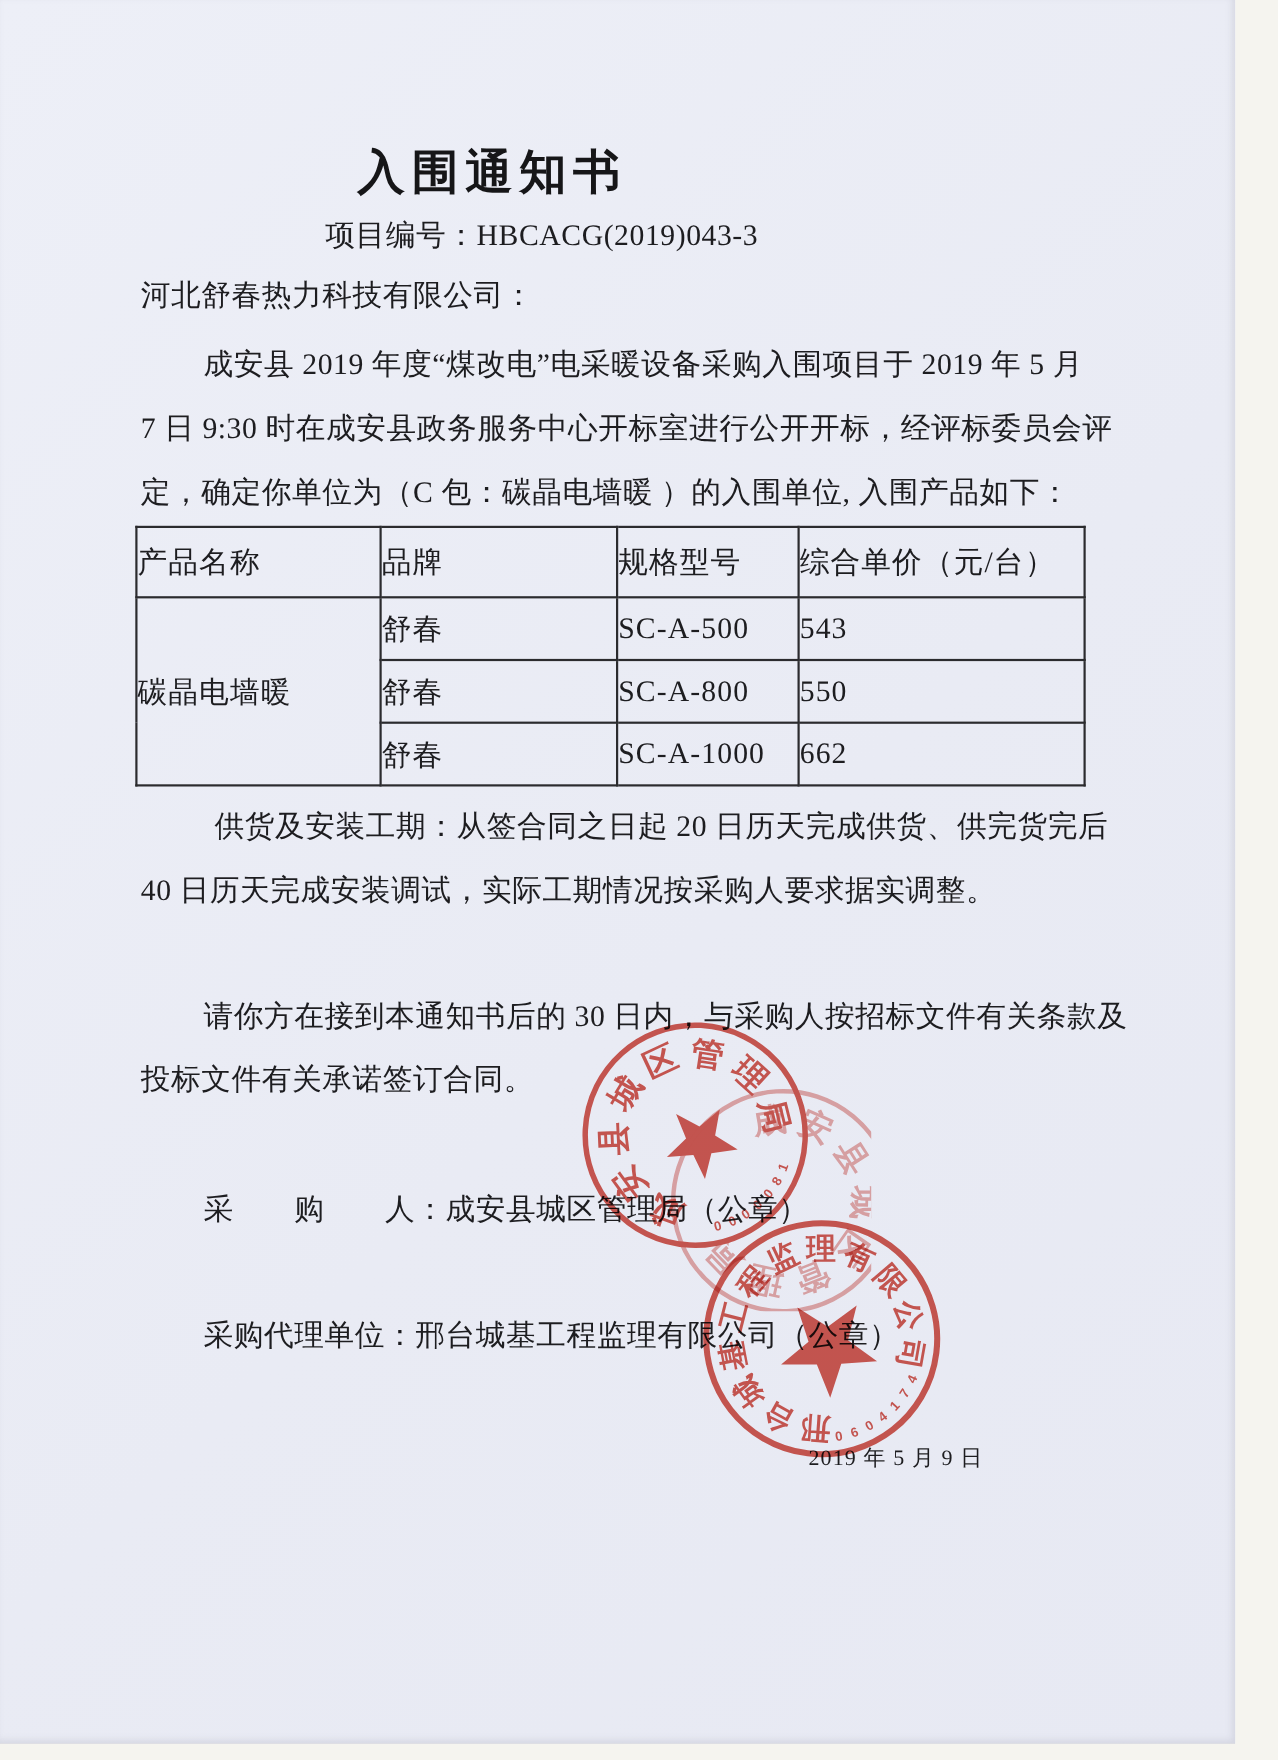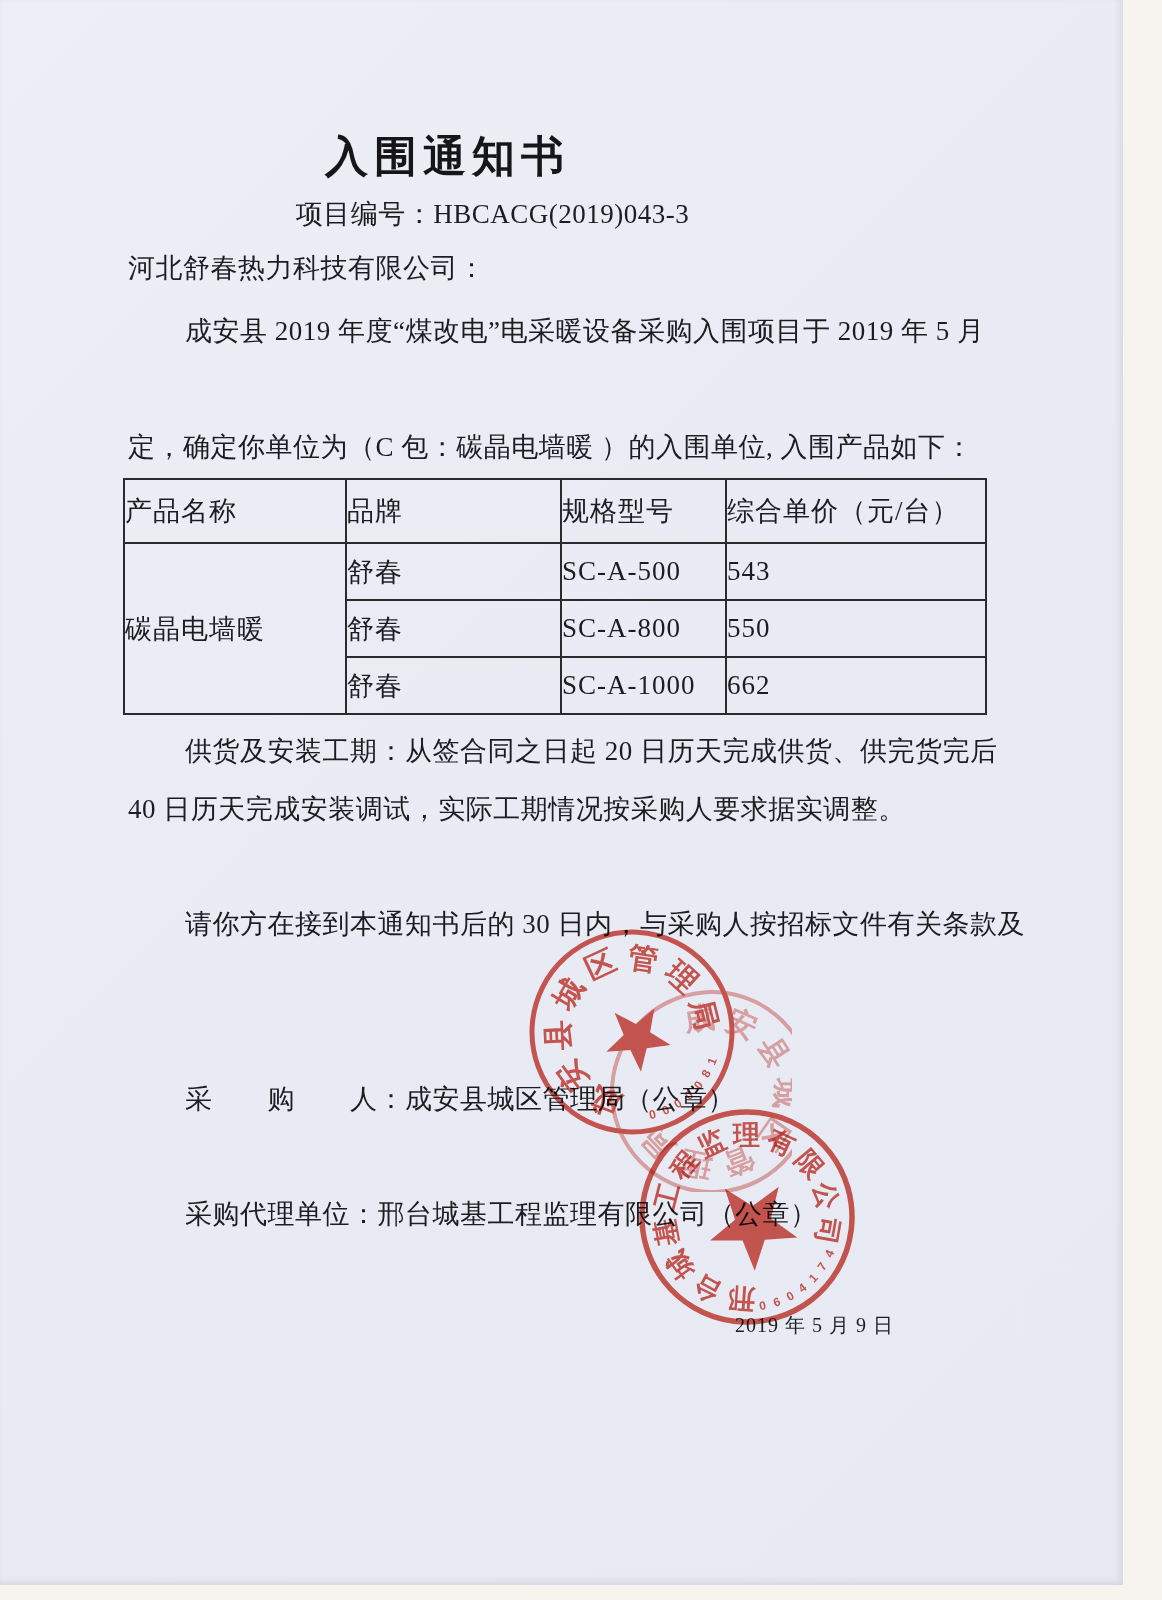--- a/index.html
+++ b/index.html
@@ -49,20 +49,21 @@
 
 <div class="paper">
 
   <div class="doc-title">入围通知书</div>
 
   <div class="project-no">项目编号：HBCACG(2019)043-3</div>
 
   <div class="line" style="left:128px;top:252px;">河北舒春热力科技有限公司：</div>
 
   <div class="line" style="left:185px;top:315px;">成安县 2019 年度“煤改电”电采暖设备采购入围项目于 2019 年 5 月</div>
+  <div class="line" style="left:128px;top:373px;">7 日 9:30 时在成安县政务服务中心开标室进行公开开标，经评标委员会评</div>
   <div class="line" style="left:128px;top:431px;">定，确定你单位为（C 包：碳晶电墙暖 ）的入围单位, 入围产品如下：</div>
 
   <table class="products">
     <colgroup>
         <col class="c1">
         <col class="c2">
         <col class="c3">
         <col class="c4">
       </colgroup>
     <tbody>
@@ -84,25 +85,26 @@
       <td>550</td>
     </tr>
     <tr class="r">
       <td>舒春</td>
       <td>SC-A-1000</td>
       <td>662</td>
     </tr>
   </tbody>
     </table>
 
-  <div class="line" style="left:185px;top:735px;">供货及安装工期：从签合同之日起 20 日历天完成供货、供完货完后</div>
+  <div class="line" style="left:195px;top:735px;">供货及安装工期：从签合同之日起 20 日历天完成供货、供完货完后</div>
   <div class="line" style="left:128px;top:793px;">40 日历天完成安装调试，实际工期情况按采购人要求据实调整。</div>
 
 
   <div class="line" style="left:185px;top:908px;">请你方在接到本通知书后的 30 日内，与采购人按招标文件有关条款及</div>
+  <div class="line" style="left:128px;top:965px;">投标文件有关承诺签订合同。</div>
 
   <div class="line" style="left:185px;top:1198px;">采购代理单位：邢台城基工程监理有限公司（公章）</div>
 
   <div class="line" style="left:185px;top:1083px;">采　　购　　人：成安县城区管理局（公章）</div>
 
   <div class="date-line">2019 年 5 月 9 日</div>
 
   <svg class="seal" style="left:472px;top:872px;" width="320" height="320" viewBox="0 0 320 320">
     <g id="seal1a" transform="translate(160,160) rotate(-42)">
         <circle cx="0" cy="0" r="100" fill="none" stroke="#d1443a" stroke-width="5"></circle>

